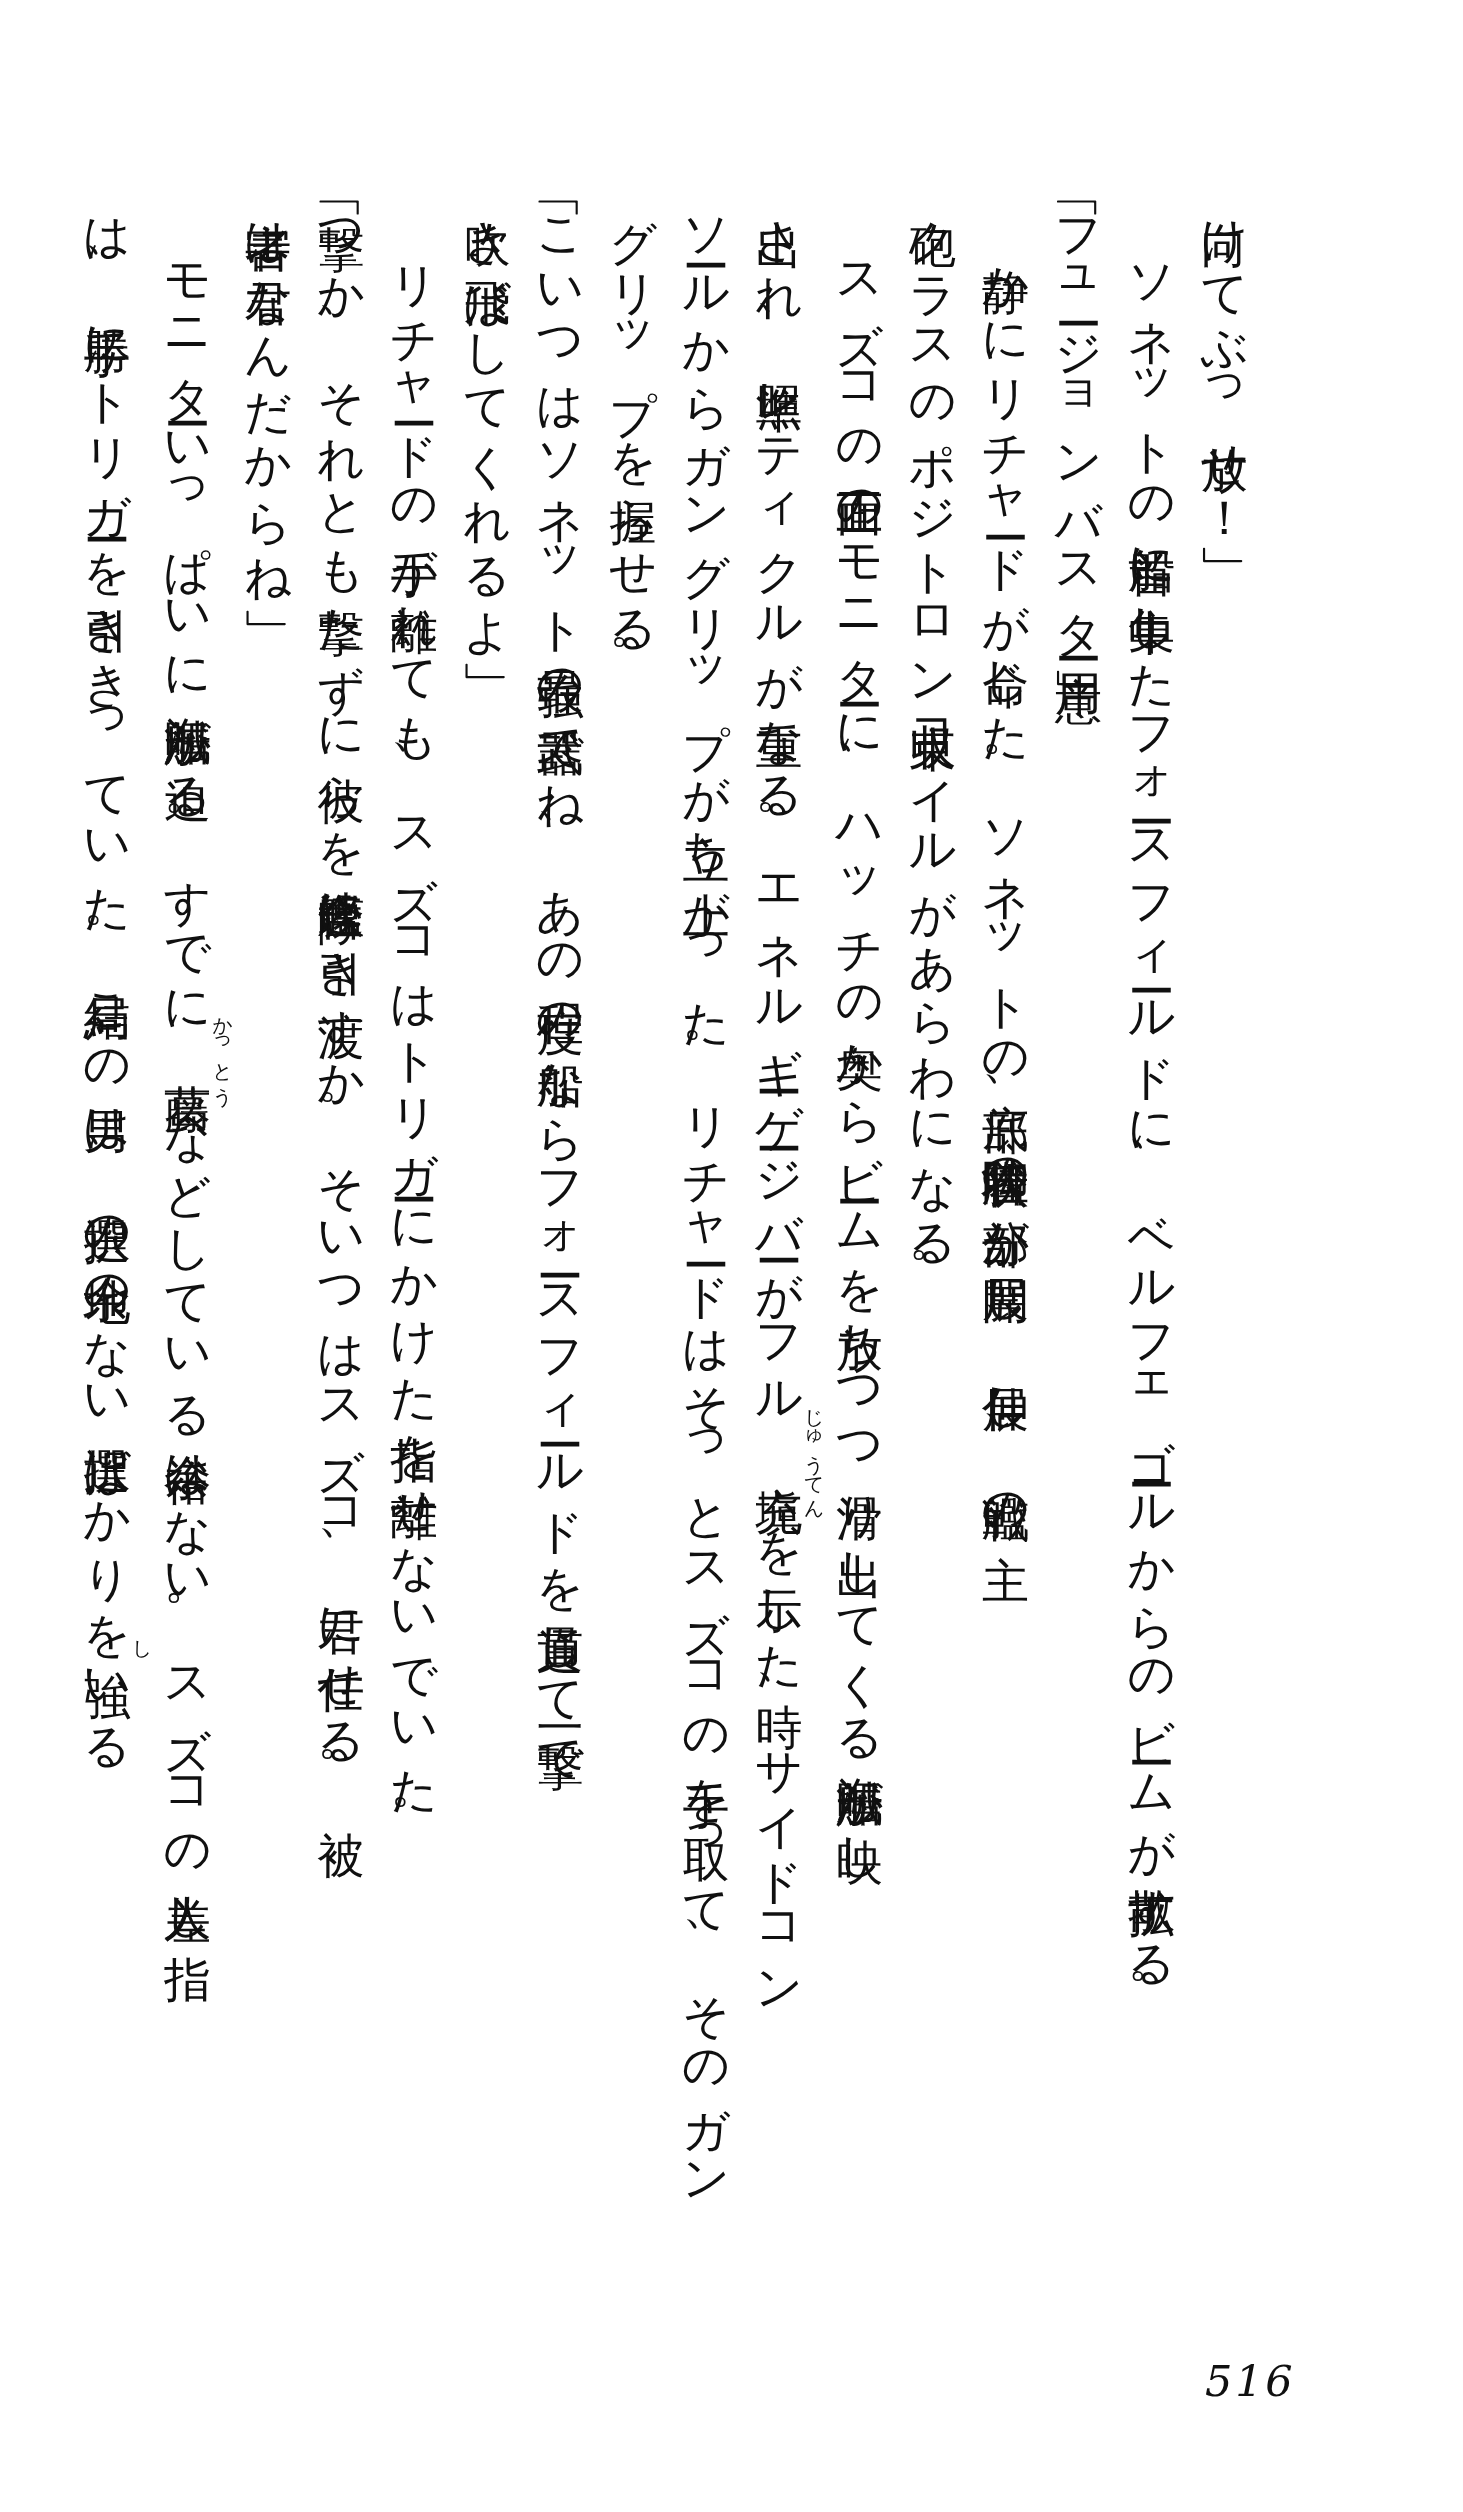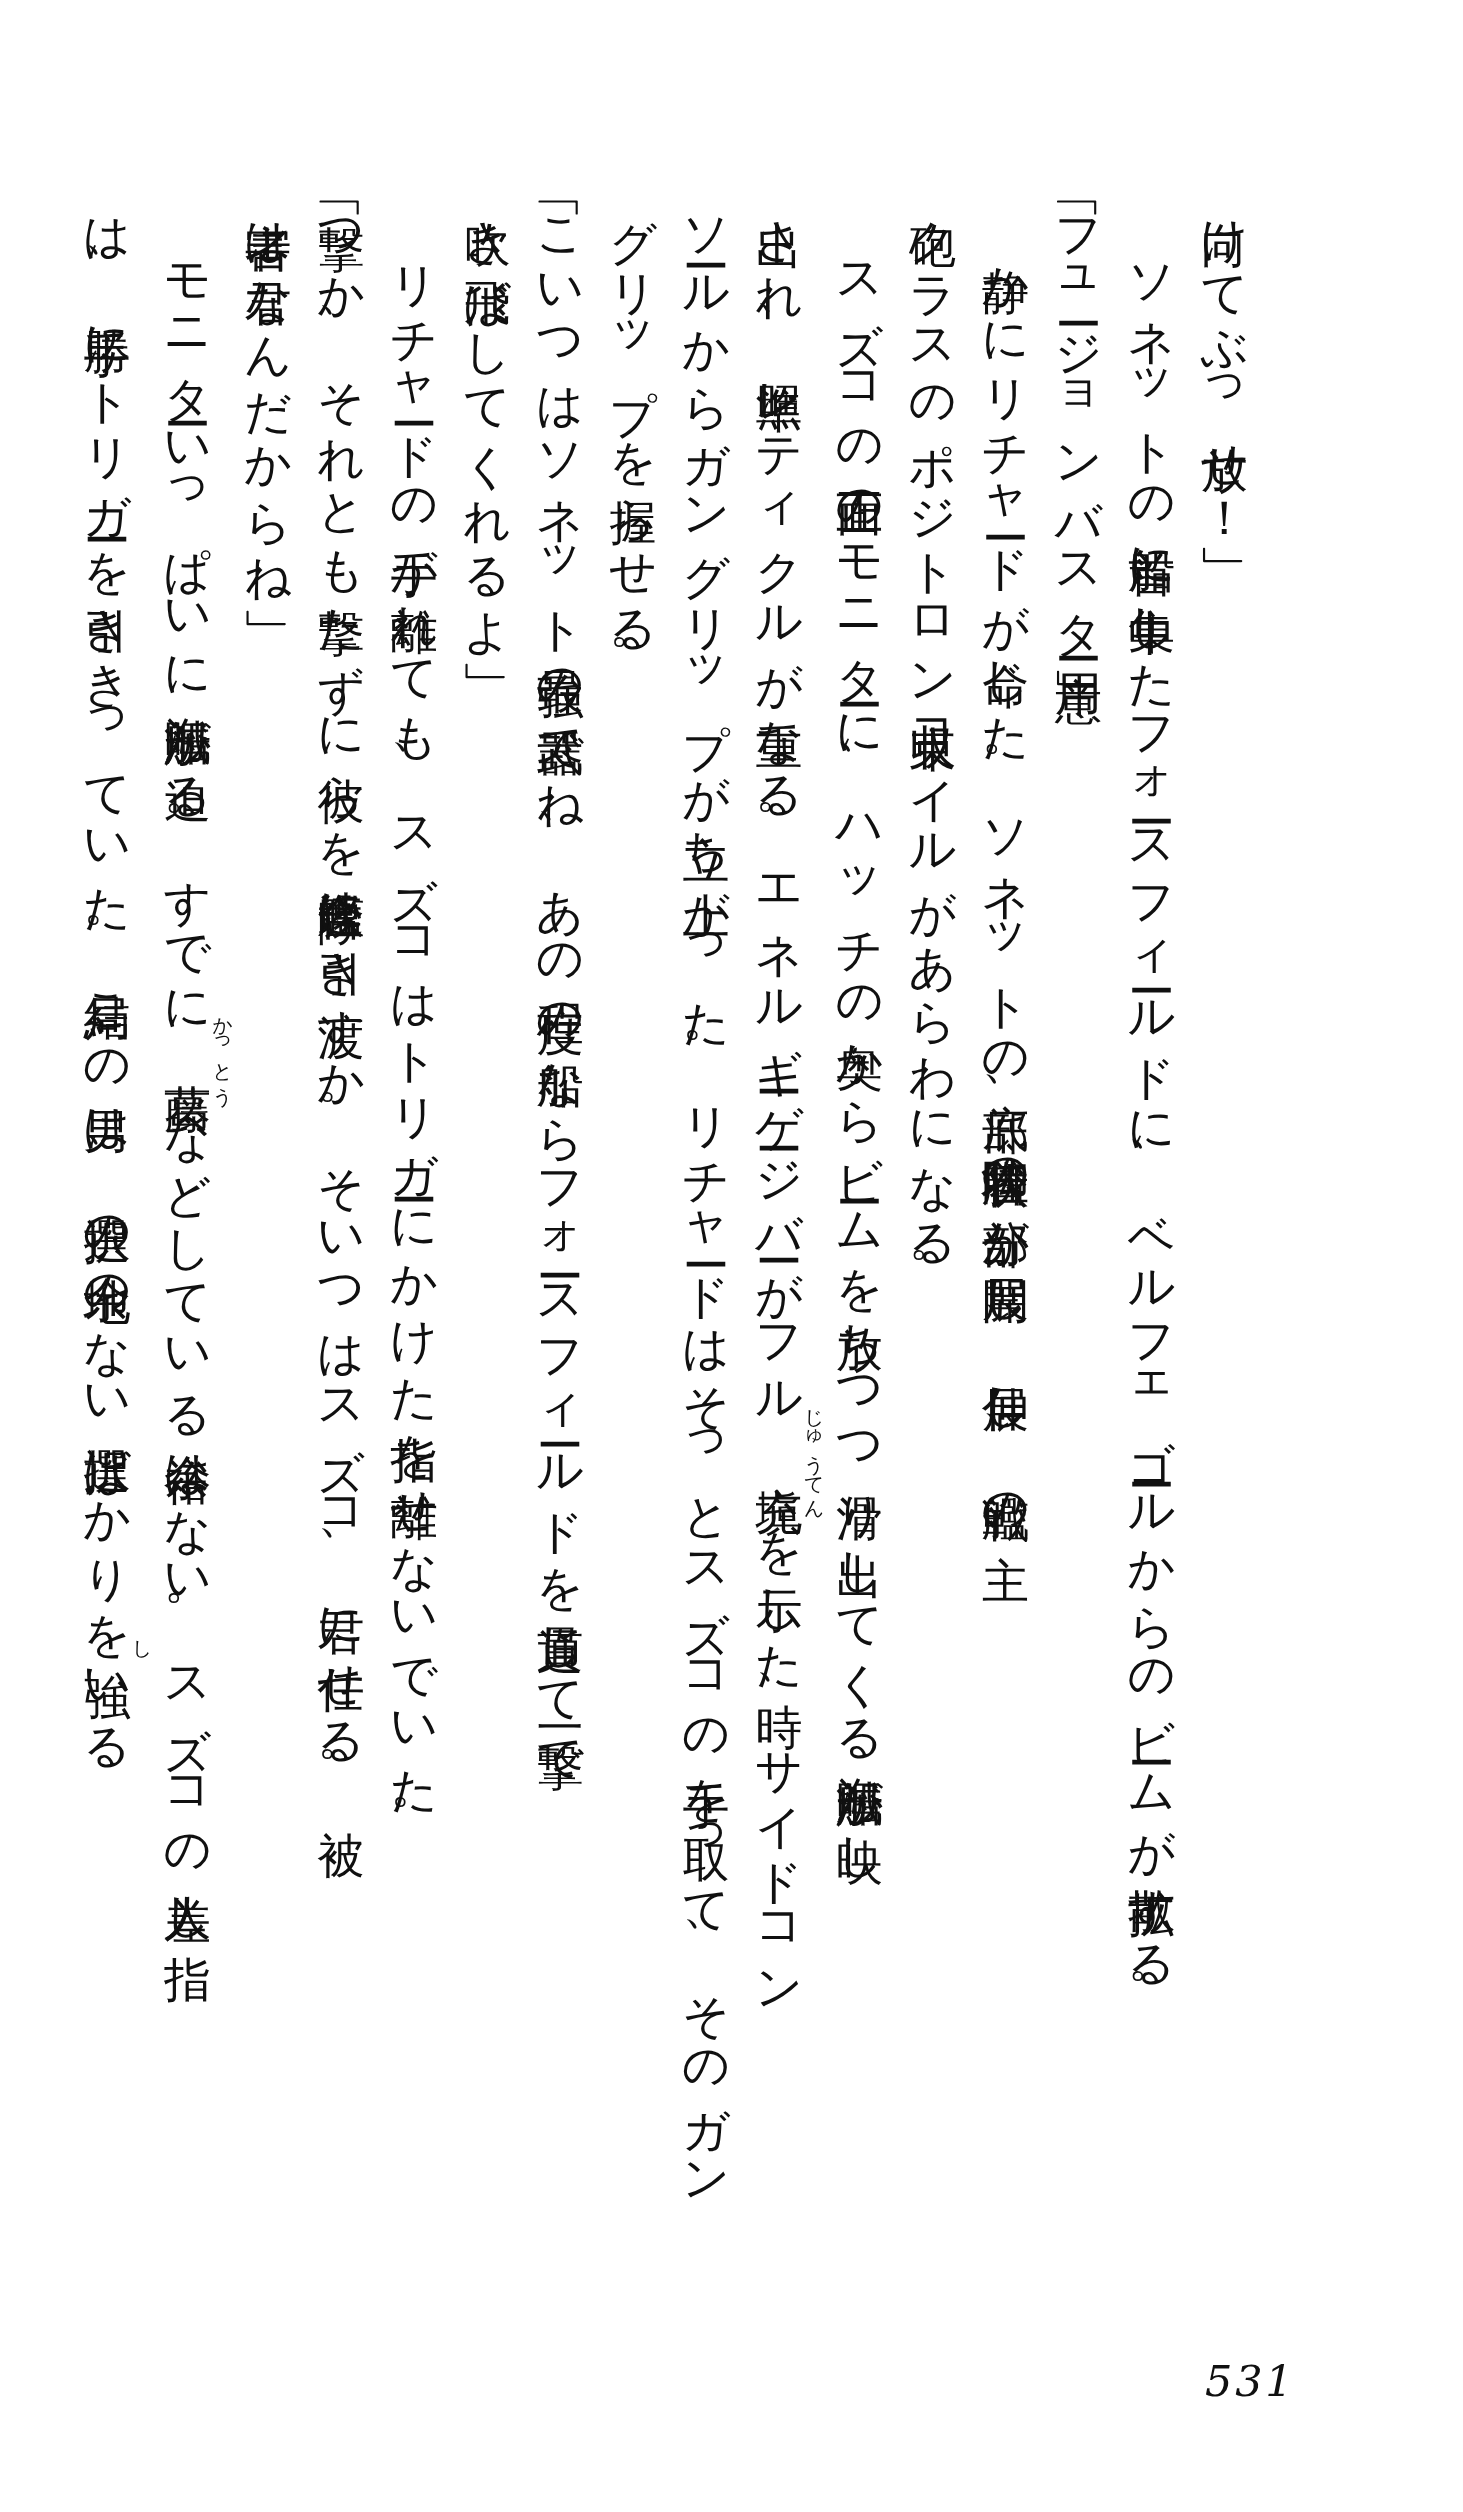--- a/index.html
+++ b/index.html
@@ -54,15 +54,15 @@
       <p class="line">ソールからガングリップが立ち上がった。リチャードはそっとスズコの手を取って、そのガン</p>
       <p class="line">グリップを握らせる。</p>
       <p class="line">「こいつはソネット最強の武器でね、あの程度の船ならフォースフィールドを貫通して一撃で</p>
       <p class="line">吹き飛ばしてくれるよ」</p>
       <p class="line indent">リチャードの手が離れても、スズコはトリガーにかけた指を離せないでいた。</p>
       <p class="line">「撃つか、それとも撃たずに彼らを連合艦隊に引き渡すか。そいつはスズコ、君に任せる。被</p>
       <p class="line">害者は君なんだからね」</p>
       <p class="line indent">モニターいっぱいに海賊船が迫る。すでに<ruby>葛藤<rt>かっとう</rt></ruby>などしている余裕はない。スズコの人差し指</p>
       <p class="line">は、勝手にトリガーを引ききっていた。結局この男は、選択の余地のない選択ばかりを<ruby>強<rt>し</rt></ruby>いる</p>
     </div>
-  <div class="page-number">531</div>
+  <div class="page-number">516</div>
 </main>
 
 
 </body></html>

